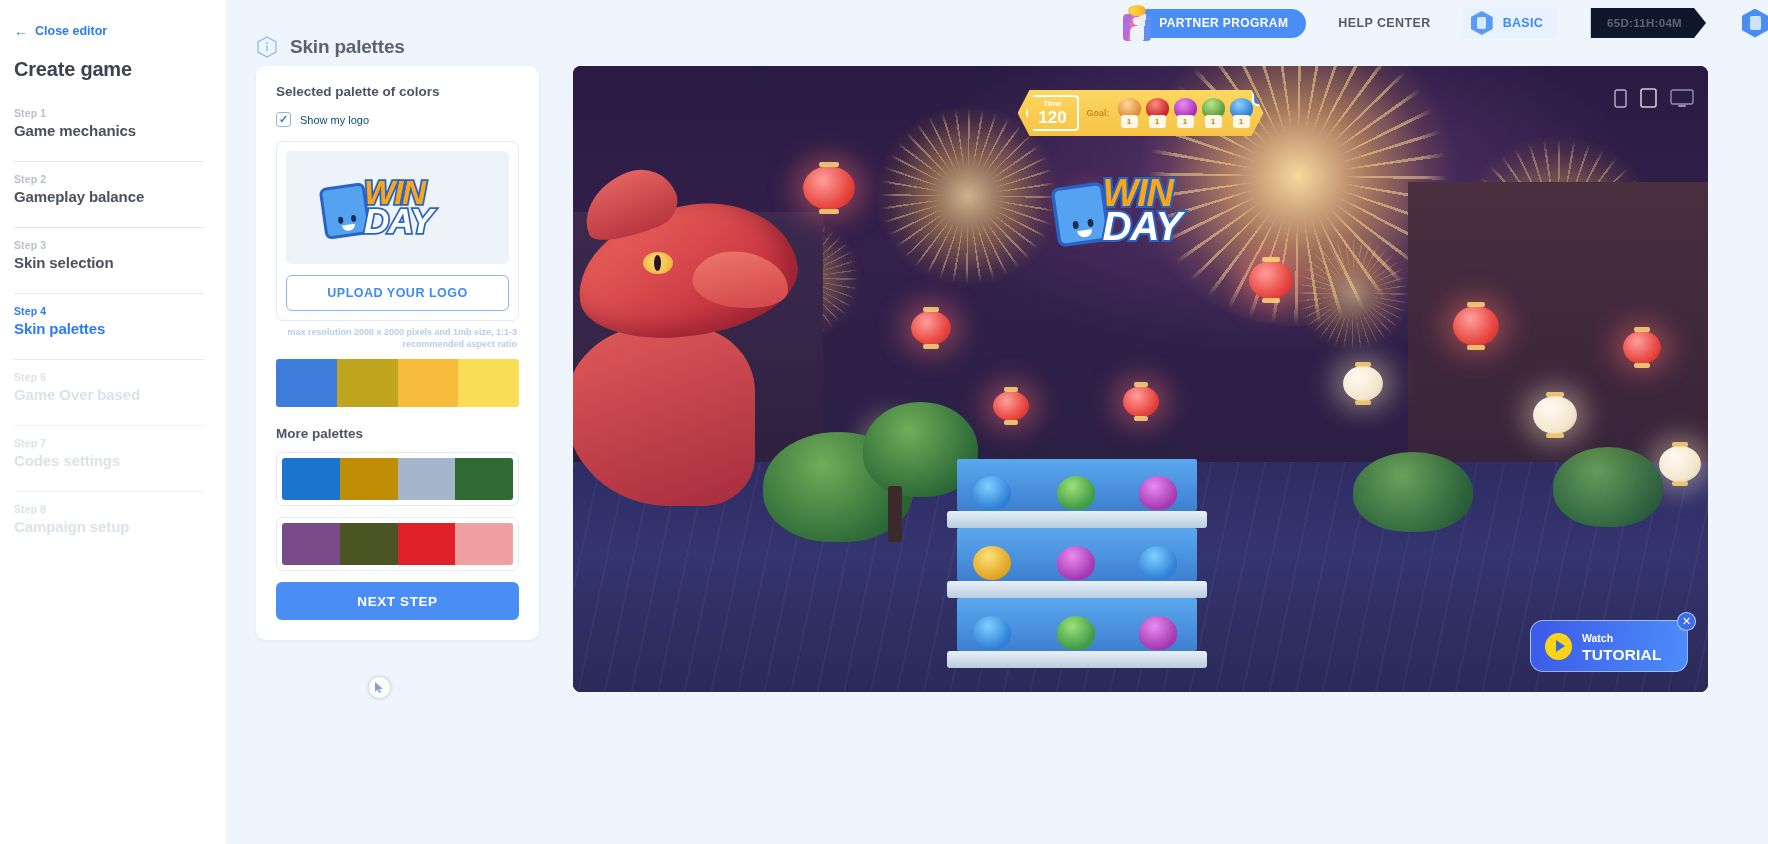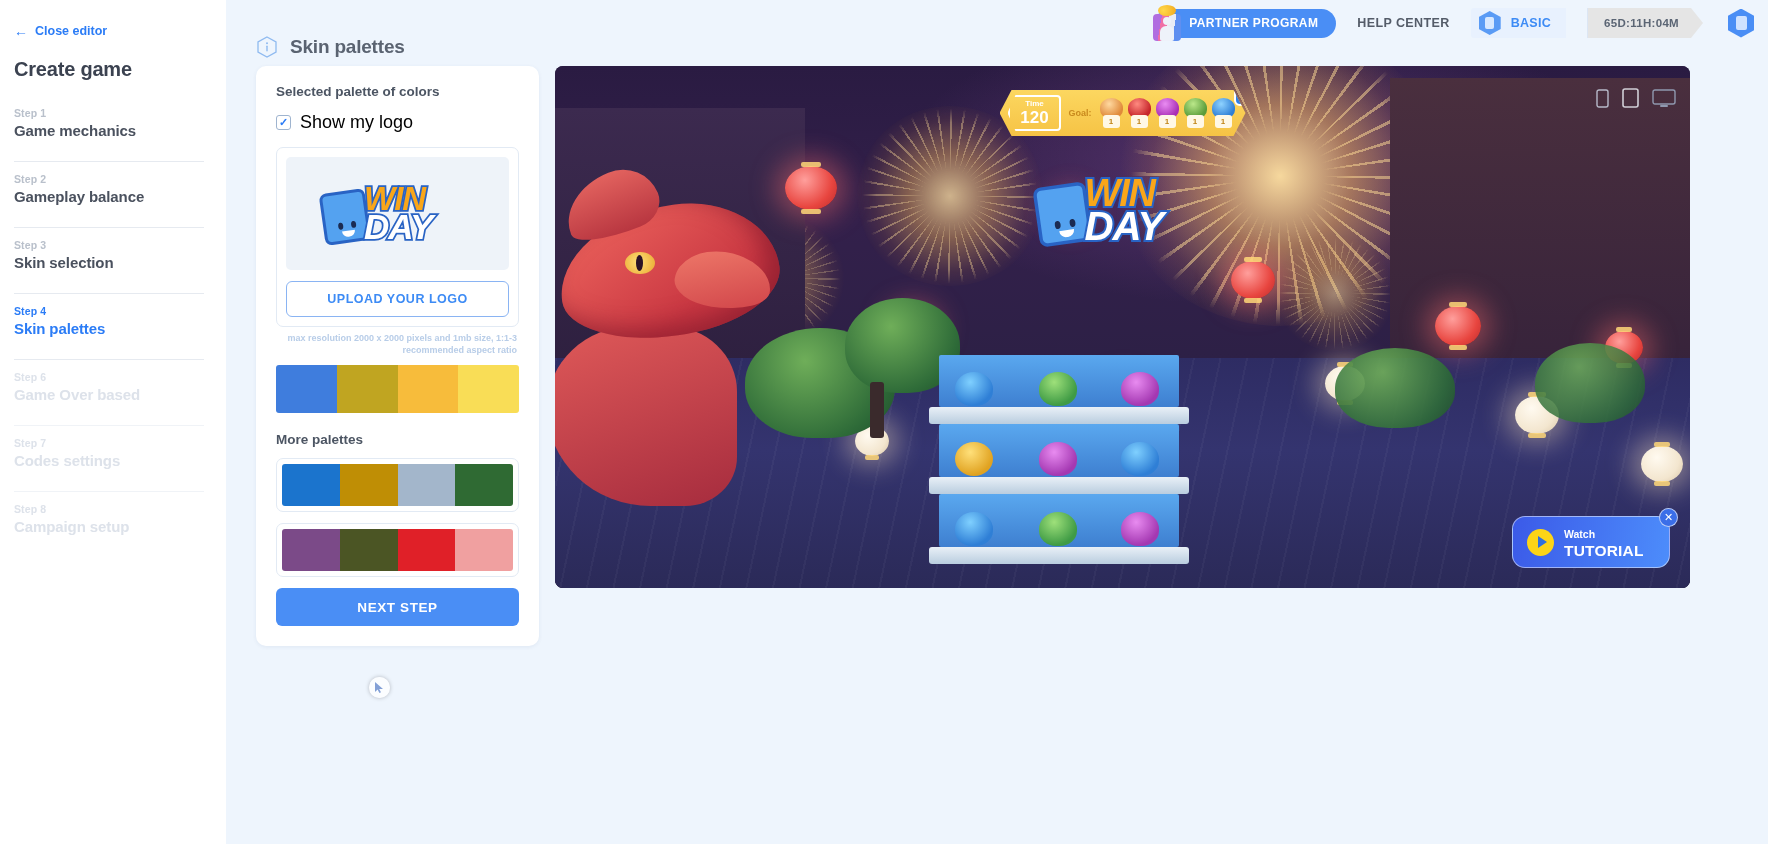--- a/index.html
+++ b/index.html
@@ -45,40 +45,40 @@
   .main-head {
     display: flex; align-items: center; gap: 12px;
     padding: 28px 0 0 30px; height: 66px;
   }
   .hex-info {
     width: 22px; height: 22px; position: relative; flex: 0 0 22px;
   }
   .hex-info svg { display: block; }
   .main-title { font-size: 19px; font-weight: bold; color: #5a6371; letter-spacing: -0.2px; }
 
-  .content-row { display: flex; gap: 16px; padding: 0 30px 0 30px; align-items: flex-start; }
+  .content-row { display: flex; gap: 34px; padding: 0 30px 0 30px; align-items: flex-start; }
 
   
   .panel {
     width: 283px; flex: 0 0 283px;
     background: #fff; border-radius: 10px;
     padding: 18px 20px 20px 20px;
     box-shadow: 0 1px 4px rgba(30,60,110,.07);
     position: relative;
   }
   .panel-h { font-size: 13.5px; font-weight: bold; color: #4c5563; margin-bottom: 13px; }
   .chk-row { display: flex; align-items: center; gap: 9px; margin-bottom: 14px; }
   .chk {
     width: 15px; height: 15px; border-radius: 3px;
     border: 1.4px solid #9fb4cf; background: #fff;
     display: flex; align-items: center; justify-content: center;
     color: #2b7cf6; font-size: 11px; font-weight: bold; line-height: 1;
     cursor: pointer;
   }
-  .chk-label { font-size: 18px; color: #000000; }
+  .chk-label { font-size: 11px; color: #0c4a6e; }
 
   .logo-card {
     border: 1px solid #e2eaf4; border-radius: 7px;
     padding: 9px; margin-bottom: 0;
   }
   .logo-box {
     background: #eef3f9; border-radius: 5px; height: 113px;
     display: flex; align-items: center; justify-content: center;
   }
   
@@ -138,21 +138,21 @@
     position: absolute; left: 113px; top: 611px; width: 21px; height: 21px;
     border-radius: 50%; background: rgba(255,255,255,.78);
     box-shadow: 0 0 4px rgba(0,0,0,.25);
     display: flex; align-items: center; justify-content: center;
   }
   .cursor-dot svg { opacity: .75; }
 
   
   .preview-wrap { flex: 1; position: relative; }
   .preview {
-    position: relative; width: 1135px; height: 522px;
+    position: relative; width: 1135px; height: 626px;
     border-radius: 8px; overflow: hidden;
     background: #241a3a;
   }
   
   .sky {
     position: absolute; inset: 0;
     background:
       radial-gradient(ellipse 45% 40% at 62% 18%, rgba(120,70,140,.55), transparent 70%),
       linear-gradient(180deg, #2a1b42 0%, #33204b 30%, #2d2046 55%, #241b3c 100%);
   }
@@ -336,21 +336,21 @@
     position: absolute; right: -9px; top: -9px; width: 19px; height: 19px;
     border-radius: 50%; background: #3b6ee8; border: 1.5px solid rgba(255,255,255,.65);
     color: #fff; font-size: 11px; display: flex; align-items: center; justify-content: center;
     cursor: pointer;
   }
 
   
   .topbar {
     position: absolute; left: 226px; top: 0; right: 0; height: 46px;
     display: flex; align-items: center; justify-content: flex-end;
-    gap: 21px; padding-right: 14px; z-index: 9;
+    gap: 32px; z-index: 9;
   }
   .partner {
     height: 29px; border-radius: 15px; background: #4a8ef5;
     display: flex; align-items: center; gap: 9px; padding: 0 18px 0 34px;
     position: relative; cursor: pointer;
   }
   .partner-label { color: #fff; font-size: 12px; font-weight: bold; letter-spacing: .4px; }
   .gift {
     position: absolute; left: -6px; top: -4px; width: 36px; height: 38px;
   }
@@ -370,21 +370,21 @@
     display: flex; align-items: center; gap: 10px; padding: 0 15px 0 8px; cursor: pointer;
   }
   .plan-hex {
     width: 22px; height: 24px; background: #5a9bf5;
     clip-path: polygon(50% 0, 100% 25%, 100% 75%, 50% 100%, 0 75%, 0 25%);
     display: flex; align-items: center; justify-content: center;
   }
   .plan-hex .card { width: 9px; height: 12px; background: #d7e8ff; border-radius: 2px; }
   .plan-name { font-size: 12.5px; font-weight: bold; color: #3d8bf5; letter-spacing: .3px; }
   .timer {
-    height: 30px; background: #e5e5e5;
+    height: 30px; background: #0f172a;
     clip-path: polygon(0 0, calc(100% - 12px) 0, 100% 50%, calc(100% - 12px) 100%, 0 100%);
     display: flex; align-items: center; padding: 0 24px 0 16px;
     font-size: 11.5px; font-weight: bold; color: #5b6personal; color: #5b6574; letter-spacing: .3px;
     border-left: 1px solid #dbe6f5;
   }
   .avatar {
     width: 26px; height: 29px; background: #4a8ef5;
     clip-path: polygon(50% 0, 100% 25%, 100% 75%, 50% 100%, 0 75%, 0 25%);
     display: flex; align-items: center; justify-content: center; cursor: pointer;
     margin-left: 4px;

